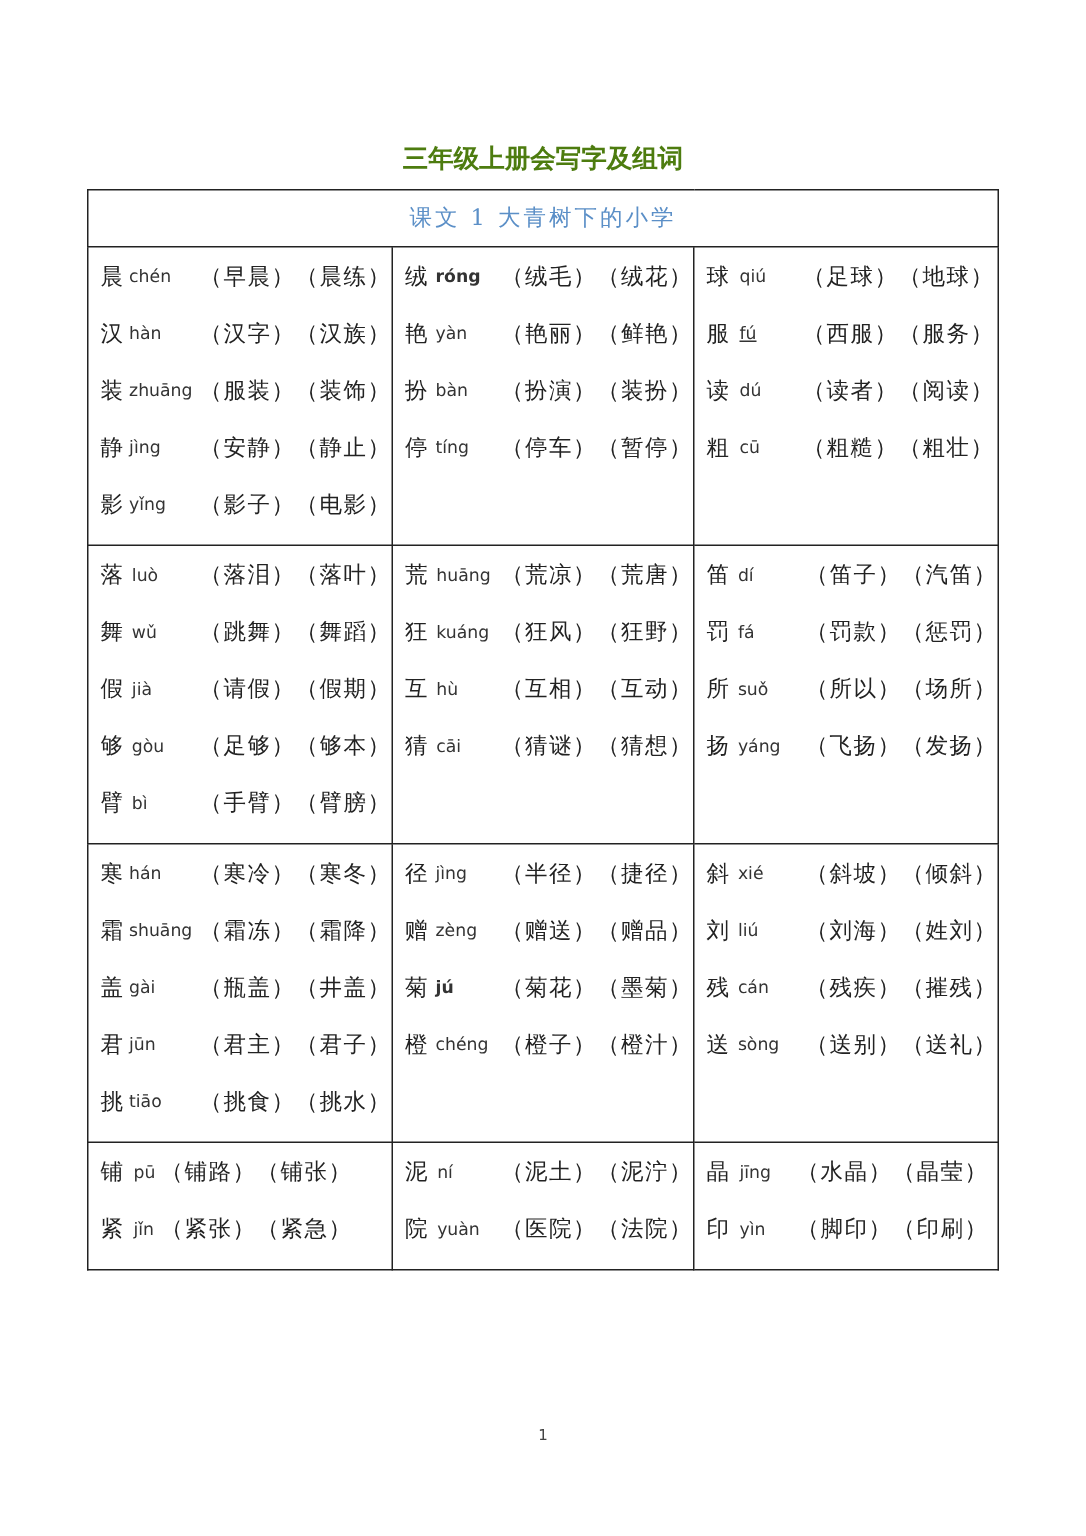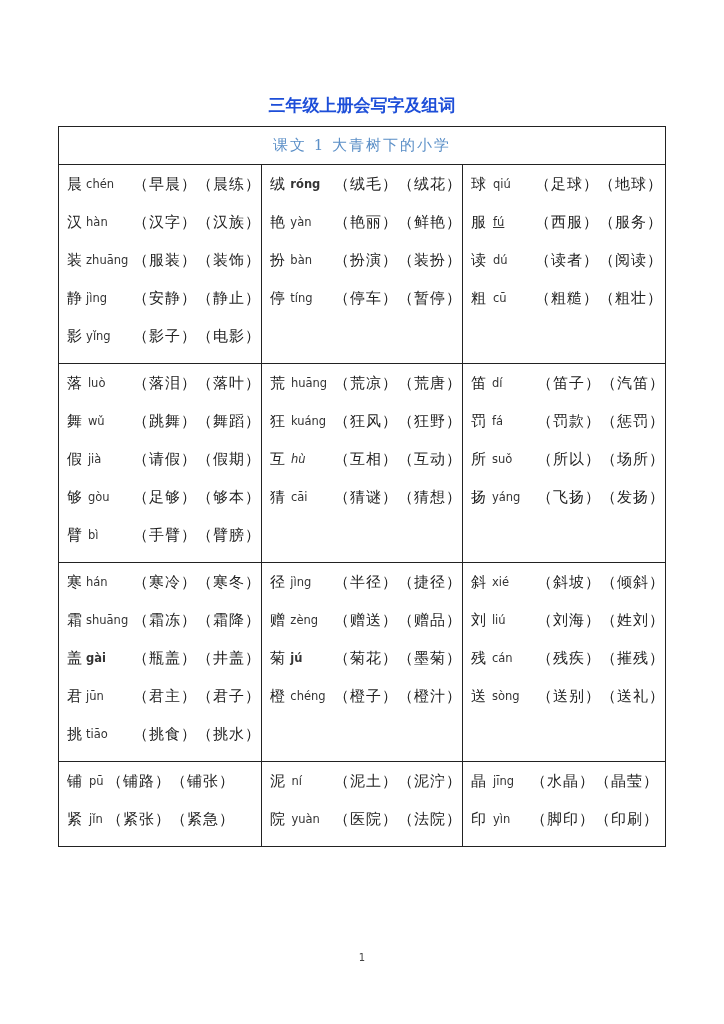--- a/index.html
+++ b/index.html
@@ -1,19 +1,19 @@
 <!DOCTYPE html>
 <html><head>
 <meta charset="utf-8">
 <style>
   html, body { margin:0; padding:0; background:#ffffff; }
   body { width:724px; height:1024px; position:relative; overflow:hidden;
          font-family: "DejaVu Serif", "Liberation Serif", serif; color:#222; }
   .title { position:absolute; top:94px; left:0; width:724px; text-align:center;
-           font-family:"DejaVu Sans","Liberation Sans",sans-serif; font-size:17px; font-weight:bold; color:#1d4ed8; }
+           font-family:"DejaVu Sans","Liberation Sans",sans-serif; font-size:17px; font-weight:bold; color:#4d7c0f; }
   .tbl { position:absolute; left:58px; top:126px; width:607px; border-collapse:collapse; table-layout:fixed; }
   .tbl td { border:1.5px solid #222; padding:0; vertical-align:top; }
   .tbl col.c1 { width:203px; } .tbl col.c2 { width:201px; } .tbl col.c3 { width:203px; }
   .sec { height:37px; text-align:center; vertical-align:middle !important; color:#5b8fc7;
          font-size:15px; letter-spacing:2px; }
   .cell { padding-top:8px !important; }
   .row { height:38px; line-height:22px; display:flex; align-items:flex-start; padding-left:8px; white-space:nowrap; font-size:15px; }
   .ch { width:18px; }
   .py { font-family:"DejaVu Sans","Liberation Sans",sans-serif; font-size:11.5px; color:#333; margin-left:4px; }
   .words { letter-spacing:1px; }
@@ -142,21 +142,21 @@
             <span class="py" style="width: 46px; display: inline-block;">huāng</span>
             <span class="words">（荒凉）（荒唐）</span>
           </div>
           <div class="row">
             <span class="ch">狂</span>
             <span class="py" style="width: 46px; display: inline-block;">kuáng</span>
             <span class="words">（狂风）（狂野）</span>
           </div>
           <div class="row">
             <span class="ch">互</span>
-            <span class="py" style="width: 46px; display: inline-block; font-style: italic;">hù</span>
+            <span class="py" style="width: 46px; display: inline-block;">hù</span>
             <span class="words">（互相）（互动）</span>
           </div>
           <div class="row">
             <span class="ch">猜</span>
             <span class="py" style="width: 46px; display: inline-block;">cāi</span>
             <span class="words">（猜谜）（猜想）</span>
           </div>
         </td>
         <td class="cell" style="height: 182px;">
           <div class="row">
@@ -188,21 +188,21 @@
             <span class="py" style="width: 58px; display: inline-block;">hán</span>
             <span class="words">（寒冷）（寒冬）</span>
           </div>
           <div class="row">
             <span class="ch">霜</span>
             <span class="py" style="width: 58px; display: inline-block;">shuāng</span>
             <span class="words">（霜冻）（霜降）</span>
           </div>
           <div class="row">
             <span class="ch">盖</span>
-            <span class="py" style="width: 58px; display: inline-block; font-weight: bold;">gài</span>
+            <span class="py" style="width: 58px; display: inline-block;">gài</span>
             <span class="words">（瓶盖）（井盖）</span>
           </div>
           <div class="row">
             <span class="ch">君</span>
             <span class="py" style="width: 58px; display: inline-block;">jūn</span>
             <span class="words">（君主）（君子）</span>
           </div>
           <div class="row">
             <span class="ch">挑</span>
             <span class="py" style="width: 58px; display: inline-block;">tiāo</span>

